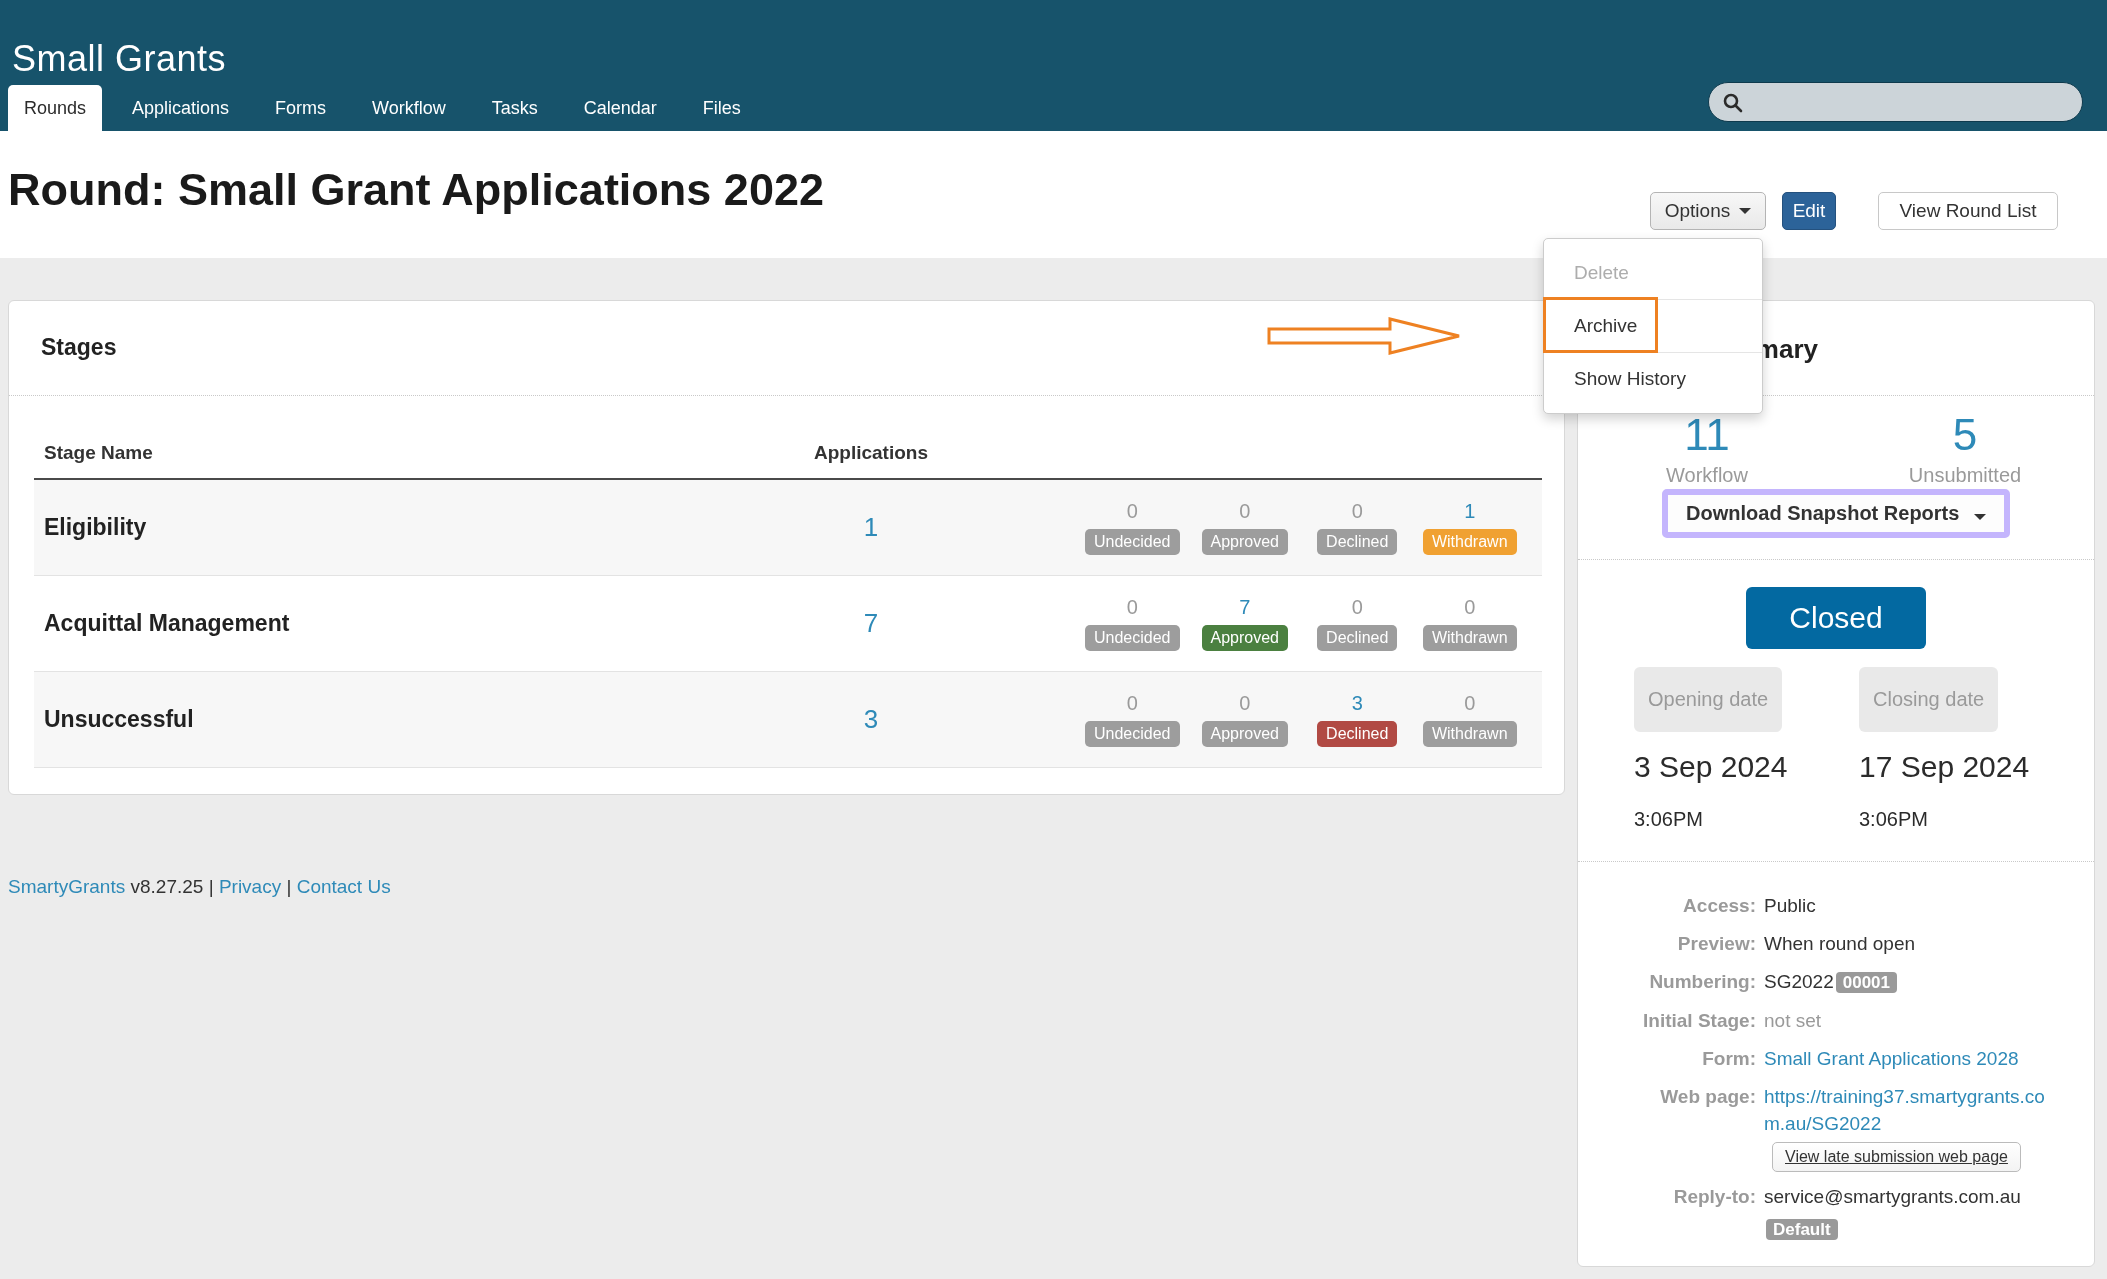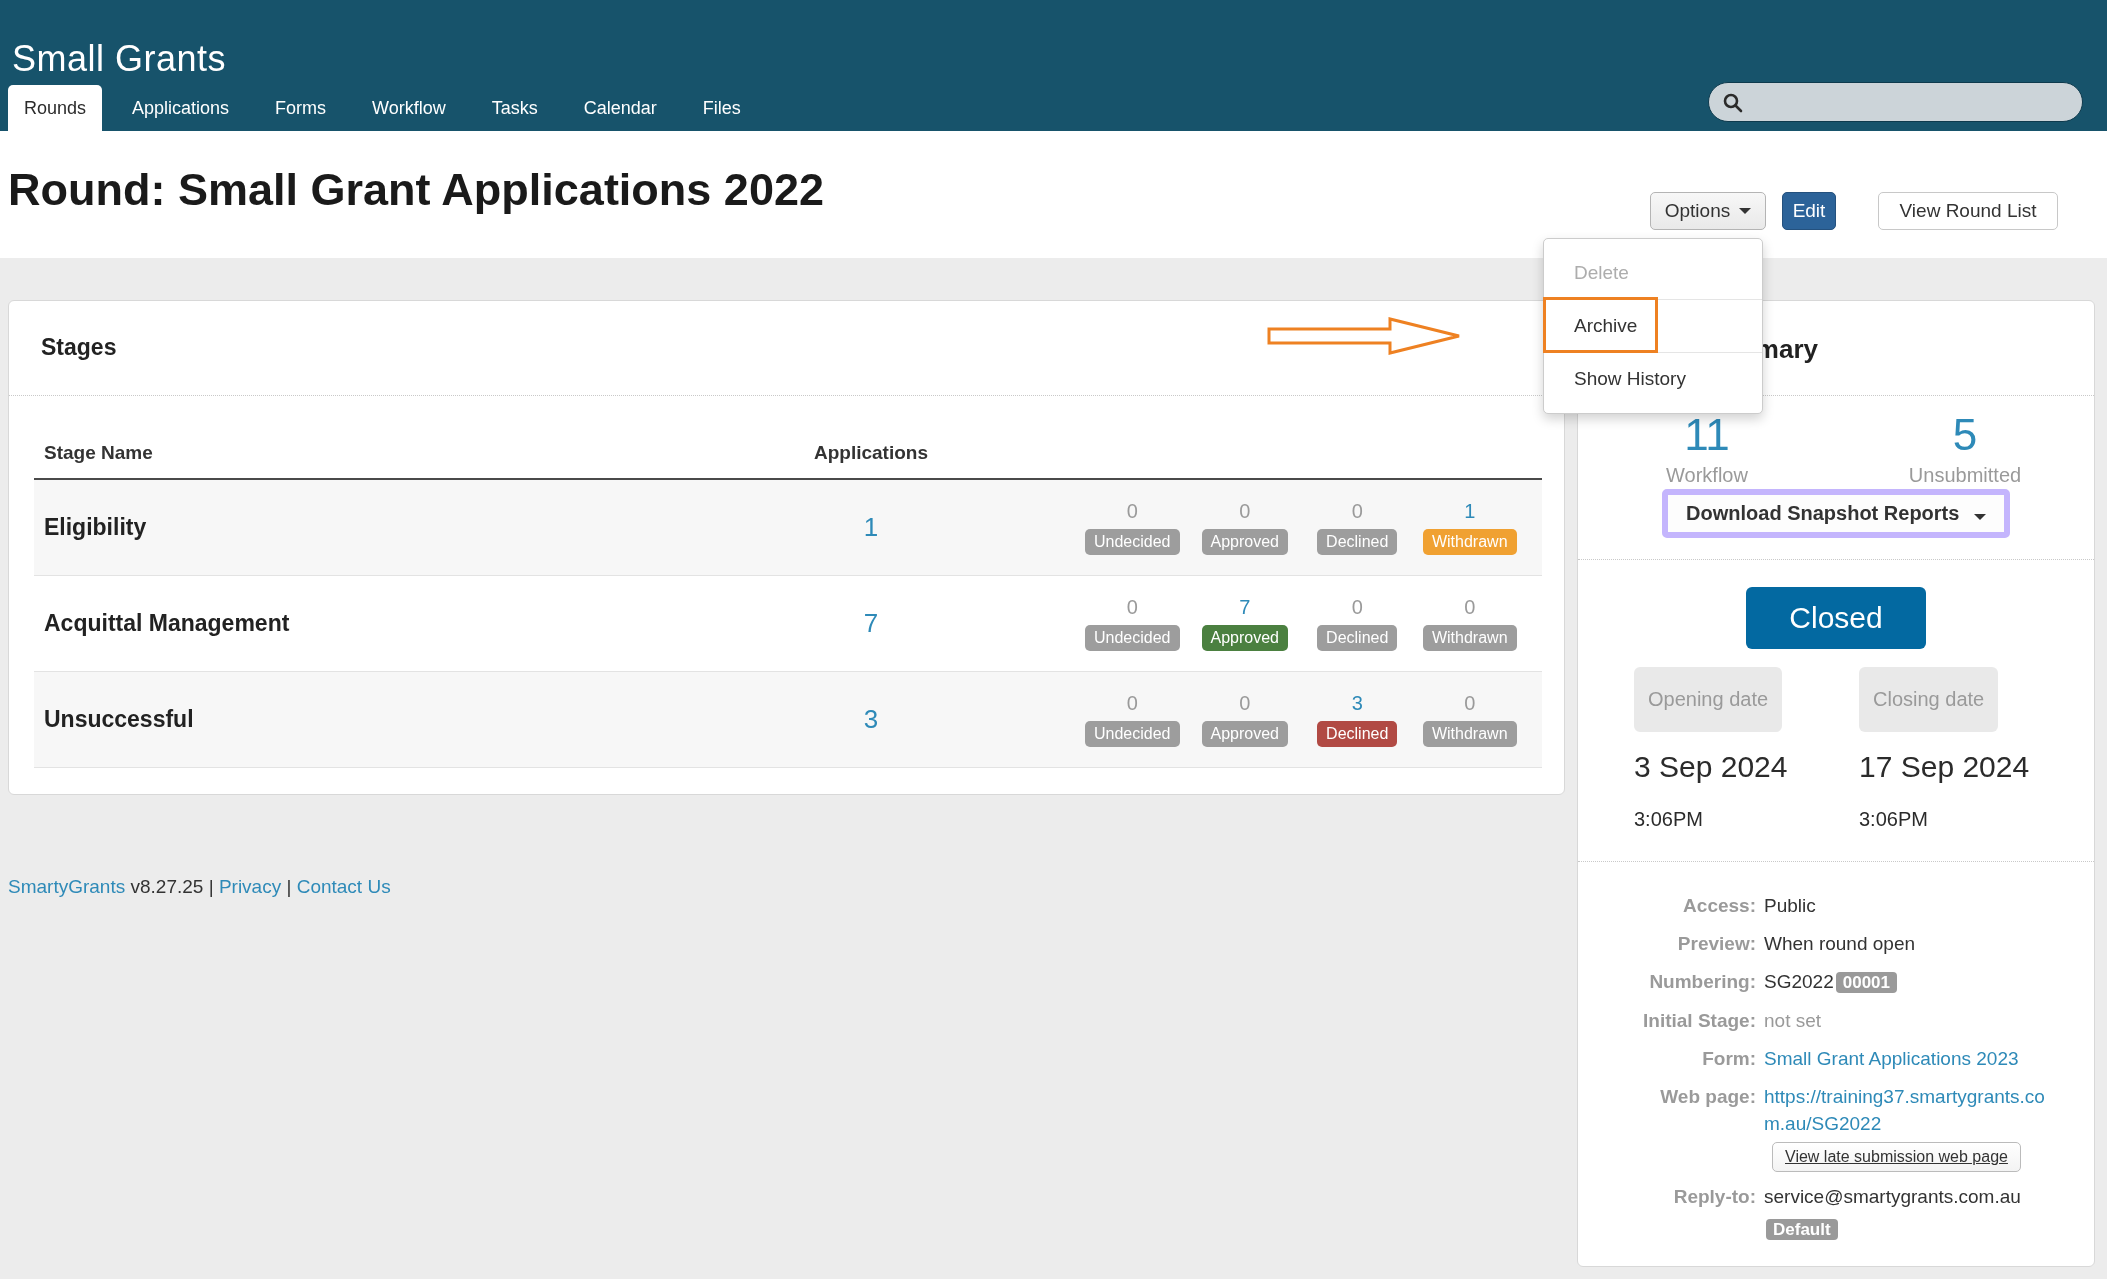--- a/index.html
+++ b/index.html
@@ -251,21 +251,21 @@
       <div class="detail-row">
         <div class="detail-label">Numbering:</div>
         <div class="detail-value-wrap"><span class="detail-value">SG2022</span><span class="mini-badge">00001</span></div>
       </div>
       <div class="detail-row">
         <div class="detail-label">Initial Stage:</div>
         <div class="detail-value-wrap"><span class="detail-value muted">not set</span></div>
       </div>
       <div class="detail-row">
         <div class="detail-label">Form:</div>
-        <div class="detail-value-wrap"><a class="detail-value link">Small Grant Applications 2023</a></div>
+        <div class="detail-value-wrap"><a class="detail-value link">Small Grant Applications 2028</a></div>
       </div>
       <div class="detail-row">
         <div class="detail-label">Web page:</div>
         <div class="detail-value-wrap"><a class="detail-value link">https://training37.smartygrants.com.au/SG2022</a><div class="btn-line"><button class="small-button">View late submission web page</button></div></div>
       </div>
       <div class="detail-row">
         <div class="detail-label">Reply-to:</div>
         <div class="detail-value-wrap"><span class="detail-value">service@smartygrants.com.au</span><div class="badge-line"><span class="mini-badge">Default</span></div></div>
       </div>
     </div>

